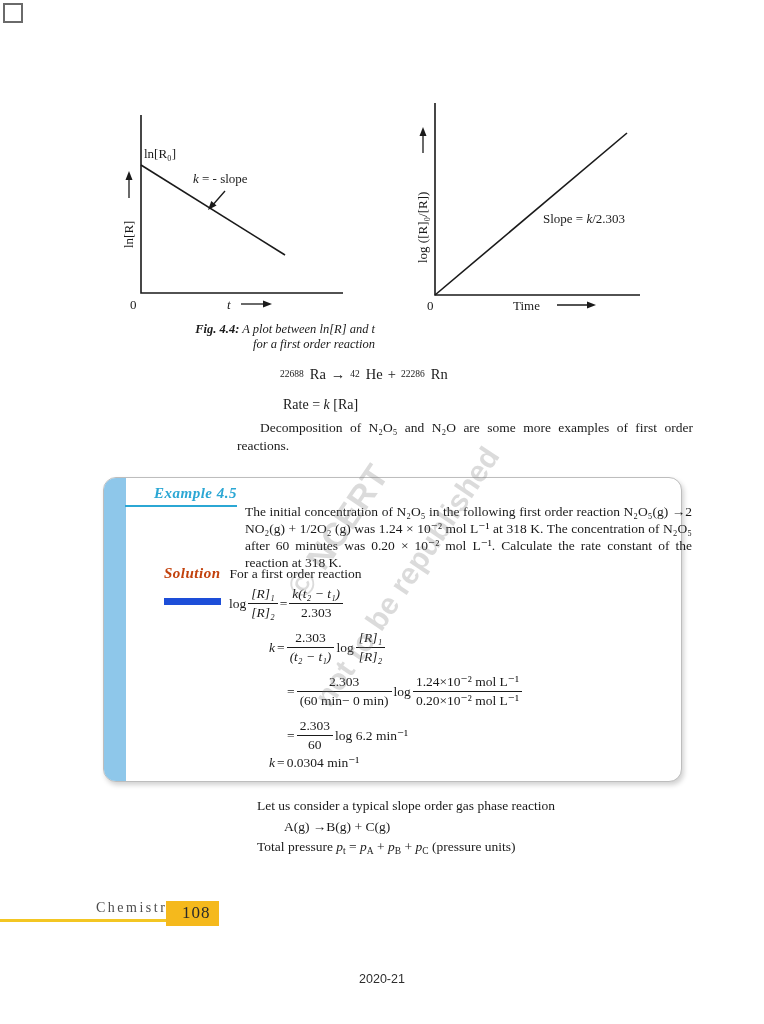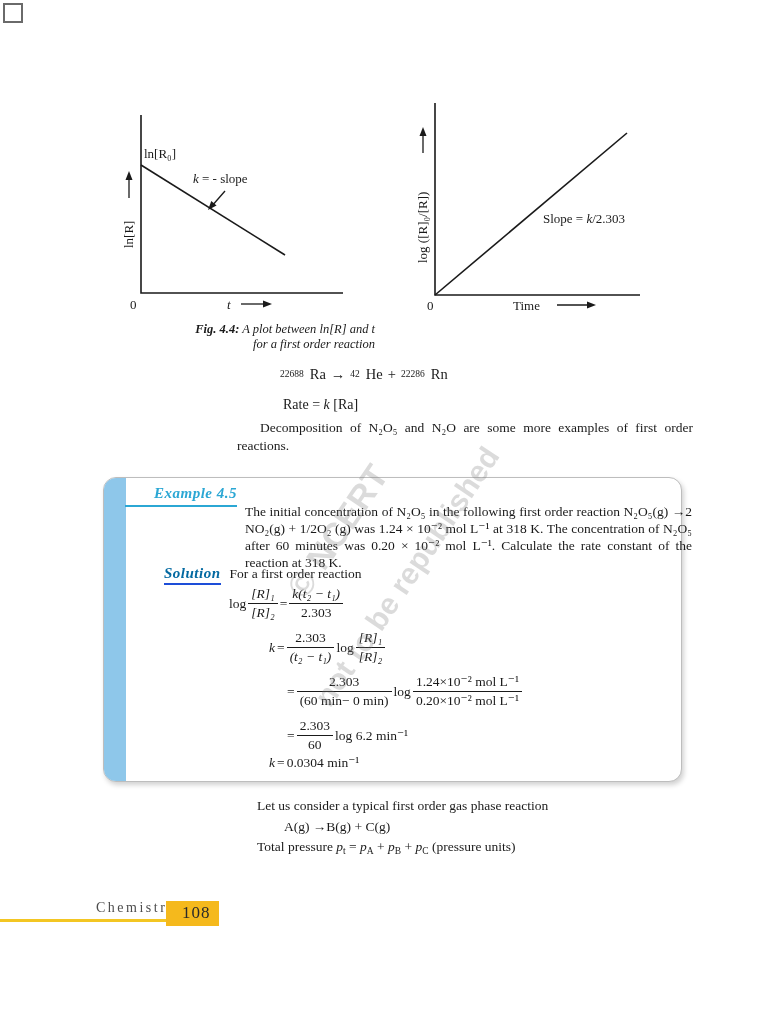--- a/index.html
+++ b/index.html
@@ -30,21 +30,21 @@
     box-shadow:2px 3px 5px rgba(0,0,0,0.18);
   }
   .stripe{position:absolute; left:0; top:0; bottom:0; width:22px; background:#8ec7ea; border-radius:12px 0 0 12px;}
   .ex-heading{
     position:absolute; left:21px; top:7px; width:112px; text-align:right;
     font-size:15px; font-weight:bold; font-style:italic; color:#2ba7d4;
     border-bottom:2px solid #2ba7d4; padding-bottom:3px; letter-spacing:0.5px;
   }
   .ex-body{position:absolute; left:125px; top:9px; width:447px; margin:16px; font-size:13.5px; line-height:17px; text-align:justify;}
   .sol-row{position:absolute; left:60px; top:87px; display:flex; align-items:baseline; gap:9px; font-size:13.5px;}
-  .sol-heading{font-size:15px; font-weight:bold; font-style:italic; color:#0369a1; border-bottom:2px solid #1d4ed8; padding-bottom:1px; letter-spacing:0.5px;}
+  .sol-heading{font-size:15px; font-weight:bold; font-style:italic; color:#c2410c; border-bottom:7px solid #1d4ed8; padding-bottom:16px; letter-spacing:0.5px;}
 
   .eq{position:absolute; display:flex; align-items:center; gap:2px; font-size:13.5px;}
   .frac{display:inline-flex; flex-direction:column; text-align:center; line-height:16px;}
   .frac .num{border-bottom:1px solid #1a1a1a; padding:0 3px 1px 3px;}
   .frac .den{padding:1px 3px 0 3px;}
 
   
   .para2{position:absolute; left:232px; top:797px; width:460px; font-size:13.5px; line-height:17.5px;}
   .p2-l1{text-indent:25px;}
   .p2-l2{margin-top:3px; padding-left:52px;}
@@ -193,25 +193,26 @@
     </div>
 
     <div class="eq" style="left:165px; top:276px;">
       <span class="it">k</span>
       <span>=</span>
       <span>0.0304  min⁻¹</span>
     </div>
   </div>
 
   <div class="para2">
-    <div class="p2-l1">Let us consider a typical first order gas phase reaction</div>
+    <div class="p2-l1">Let us consider a typical slope order gas phase reaction</div>
     <div class="p2-l2">A(g) →B(g) + C(g)</div>
     <div class="p2-l4"><span>Total pressure </span><span class="it">p</span><span class="vsub">t</span><span> = </span><span class="it">p</span><span class="vsub">A</span><span> + </span><span class="it">p</span><span class="vsub">B</span><span> + </span><span class="it">p</span><span class="vsub">C</span><span> (pressure units)</span></div>
   </div>
 
   <div class="wm wm1">© NCERT</div>
   <div class="wm wm2">not to be republished</div>
 
   <div class="footer-rule"></div>
   <div class="footer-chem">Chemistry</div>
   <div class="footer-pagenum">108</div>
+  <div class="footer-year">2020-21</div>
 
 </div>
 
 </body></html>

